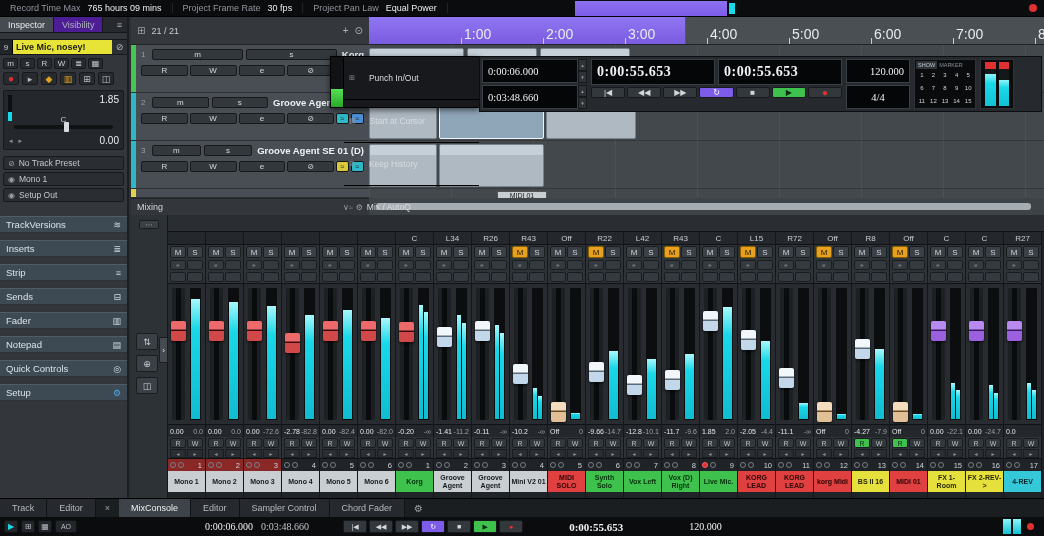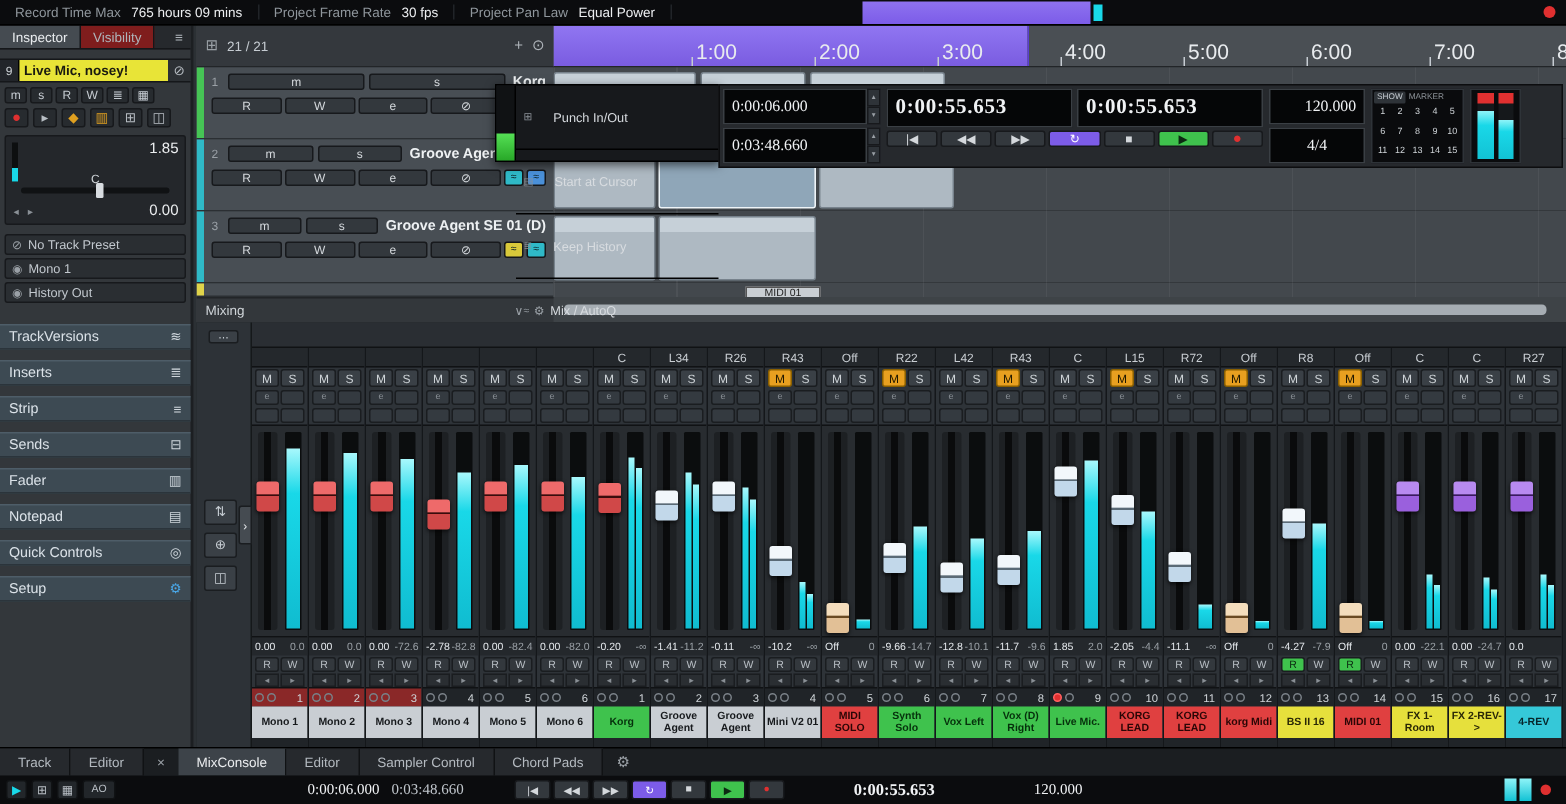--- a/index.html
+++ b/index.html
@@ -13,21 +13,21 @@
 .tb-item{display:flex;gap:7px;align-items:center;padding:0 10px;border-right:1px solid #212428}
 .tb-label{color:#8f969c}
 .tb-value{color:#eceef0}
 .tb-cycle{position:absolute;left:575px;top:1px;width:152px;height:15px;background:linear-gradient(180deg,#8e72f0,#7c5ce8)}
 .tb-cyanmark{position:absolute;left:729px;top:3px;width:6px;height:11px;background:#19d8e8}
 .tb-reddot{position:absolute;left:1029px;top:4px;width:8px;height:8px;border-radius:50%;background:#e03030}
 
 
 .inspector{position:absolute;left:0;top:17px;width:129px;height:481px;background:#33373b;border-right:2px solid #1c1f22;z-index:2}
 .insp-tabs{display:flex;height:16px;background:#26292d;border-bottom:1px solid #15171a}
-.insp-tab{padding:0 8px;display:flex;align-items:center;color:#aeb4ba;background:#7f1d1d;border-right:1px solid #15171a}
+.insp-tab{padding:0 8px;display:flex;align-items:center;color:#aeb4ba;background:#4c1d95;border-right:1px solid #15171a}
 .insp-tab.active{background:#454b51;color:#e8ebee}
 .insp-menuicon{margin-left:auto;padding:0 5px;display:flex;align-items:center;color:#aeb4ba}
 .insp-namebar{display:flex;height:16px;margin-top:6px;border-top:1px solid #15171a;border-bottom:1px solid #15171a}
 .insp-num{width:13px;background:#22252a;color:#cfd4d8;display:flex;align-items:center;justify-content:center;font-size:8px;border-right:1px solid #000}
 .insp-name{flex:1;background:#e8e437;color:#1a1a10;font-weight:bold;display:flex;align-items:center;padding:0 3px;overflow:hidden;white-space:nowrap}
 .insp-edit{width:15px;background:#2c3034;color:#b8bec4;display:flex;align-items:center;justify-content:center}
 .insp-btnrow{display:flex;gap:2px;padding:3px 3px 1px}
 .ibtn{width:15px;height:11px;background:#272b2f;border:1px solid #17191c;color:#c6ccd2;font-size:8px;display:flex;align-items:center;justify-content:center;border-radius:2px}
 .insp-recrow{display:flex;gap:3px;padding:2px 3px;align-items:center}
 .ricon{width:16px;height:13px;background:#272b2f;border:1px solid #17191c;display:flex;align-items:center;justify-content:center;font-size:9px;color:#b8bec4;border-radius:2px}
@@ -256,21 +256,21 @@
     <div class="insp-row">
       <span class="ric">⊘</span>
       <span>No Track Preset</span>
     </div>
     <div class="insp-row">
       <span class="ric">◉</span>
       <span>Mono 1</span>
     </div>
     <div class="insp-row">
       <span class="ric">◉</span>
-      <span>History Out</span>
+      <span>Setup Out</span>
     </div>
     <div class="insp-sections">
         <div class="sec-row">
           <span class="sec-label">TrackVersions</span>
           <span class="sec-icon">≋</span>
         </div>
         <div class="sec-row">
           <span class="sec-label">Inserts</span>
           <span class="sec-icon">≣</span>
         </div>
@@ -1501,21 +1501,21 @@
     </div>
   </section>
 
   <nav class="btabs">
       <div class="btab">Track</div>
       <div class="btab">Editor</div>
       <span class="close">×</span>
       <div class="btab active">MixConsole</div>
       <div class="btab">Editor</div>
       <div class="btab">Sampler Control</div>
-      <div class="btab">Chord Pads</div>
+      <div class="btab">Chord Fader</div>
       <span class="gear">⚙</span>
     </nav>
 
   <div class="btrans">
     <div class="bt-icons">
         <div class="bt-icon cyan">▶</div>
         <div class="bt-icon ">⊞</div>
         <div class="bt-icon ">▦</div>
         <div class="bt-icon ao">AO</div>
       </div>

